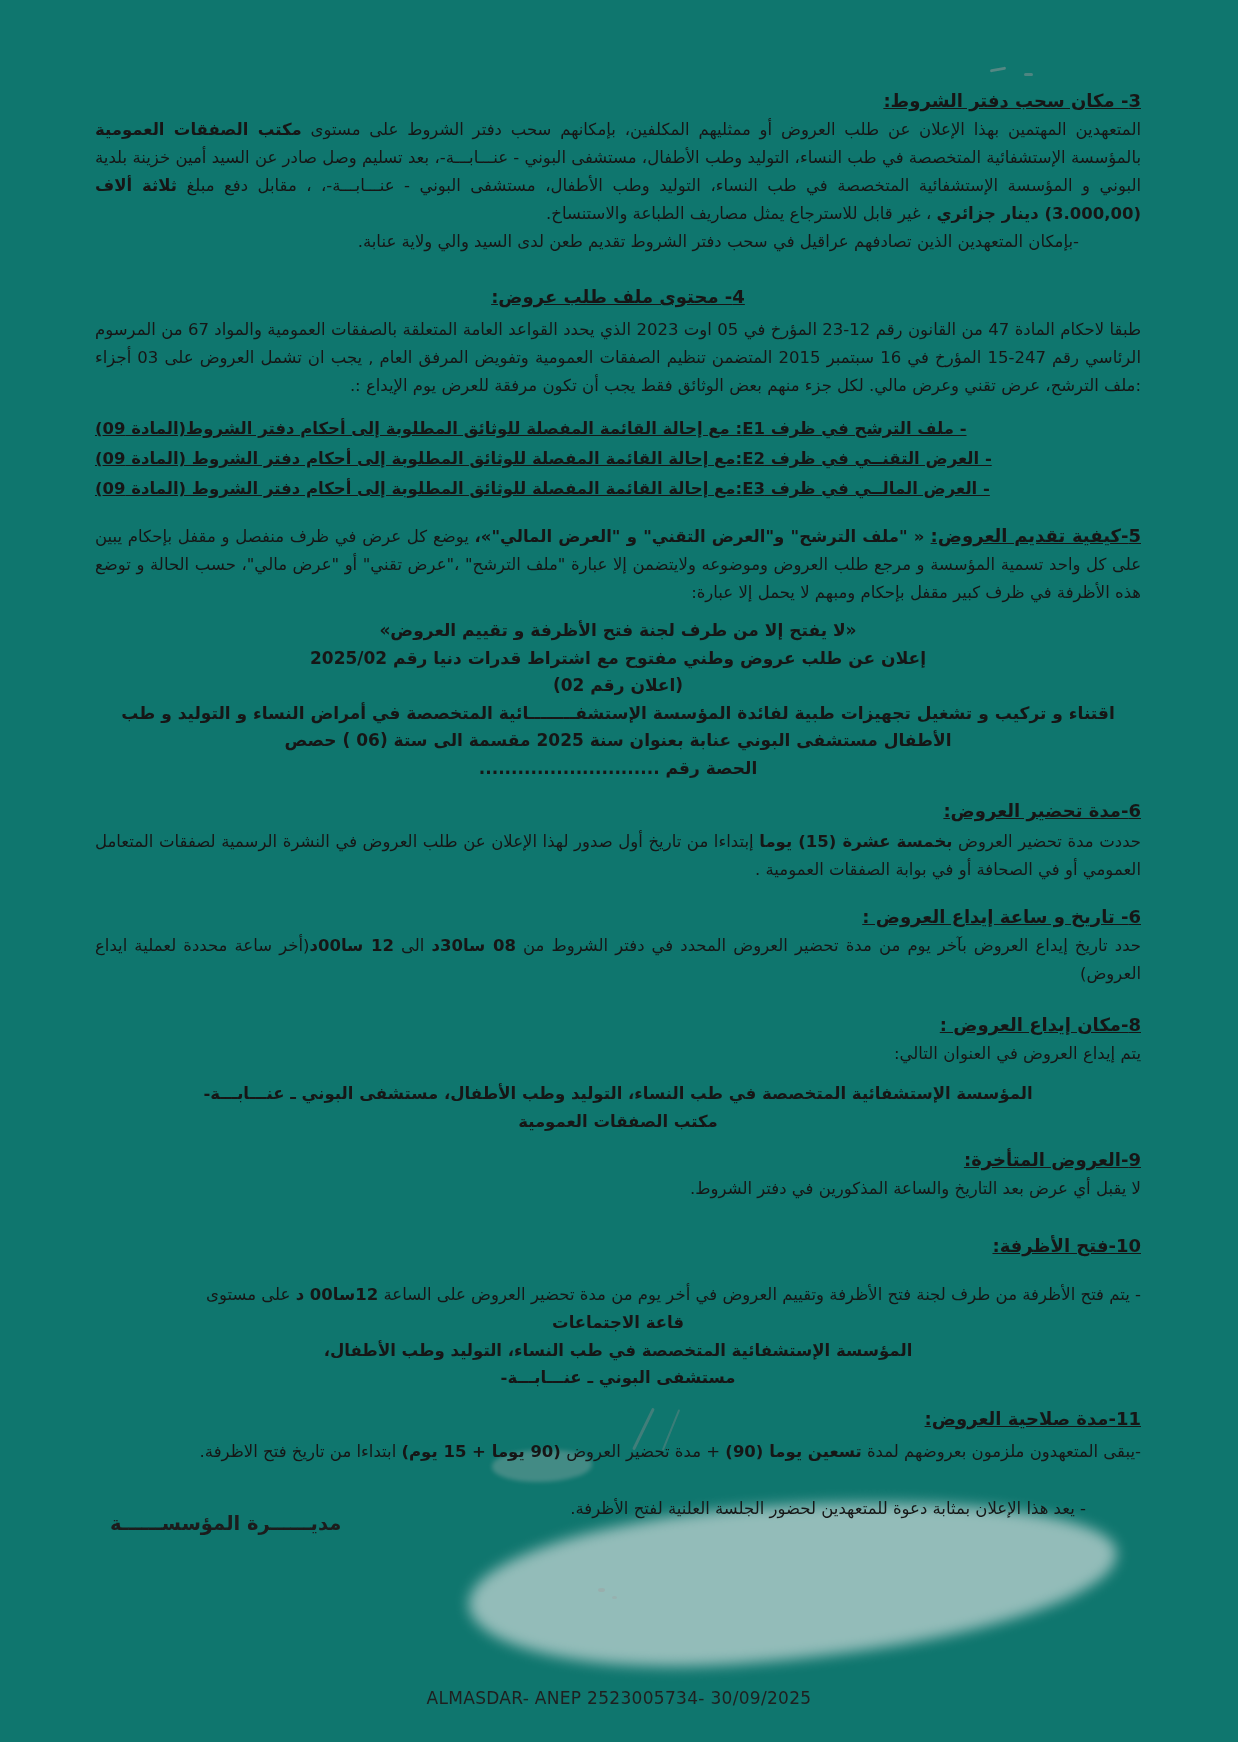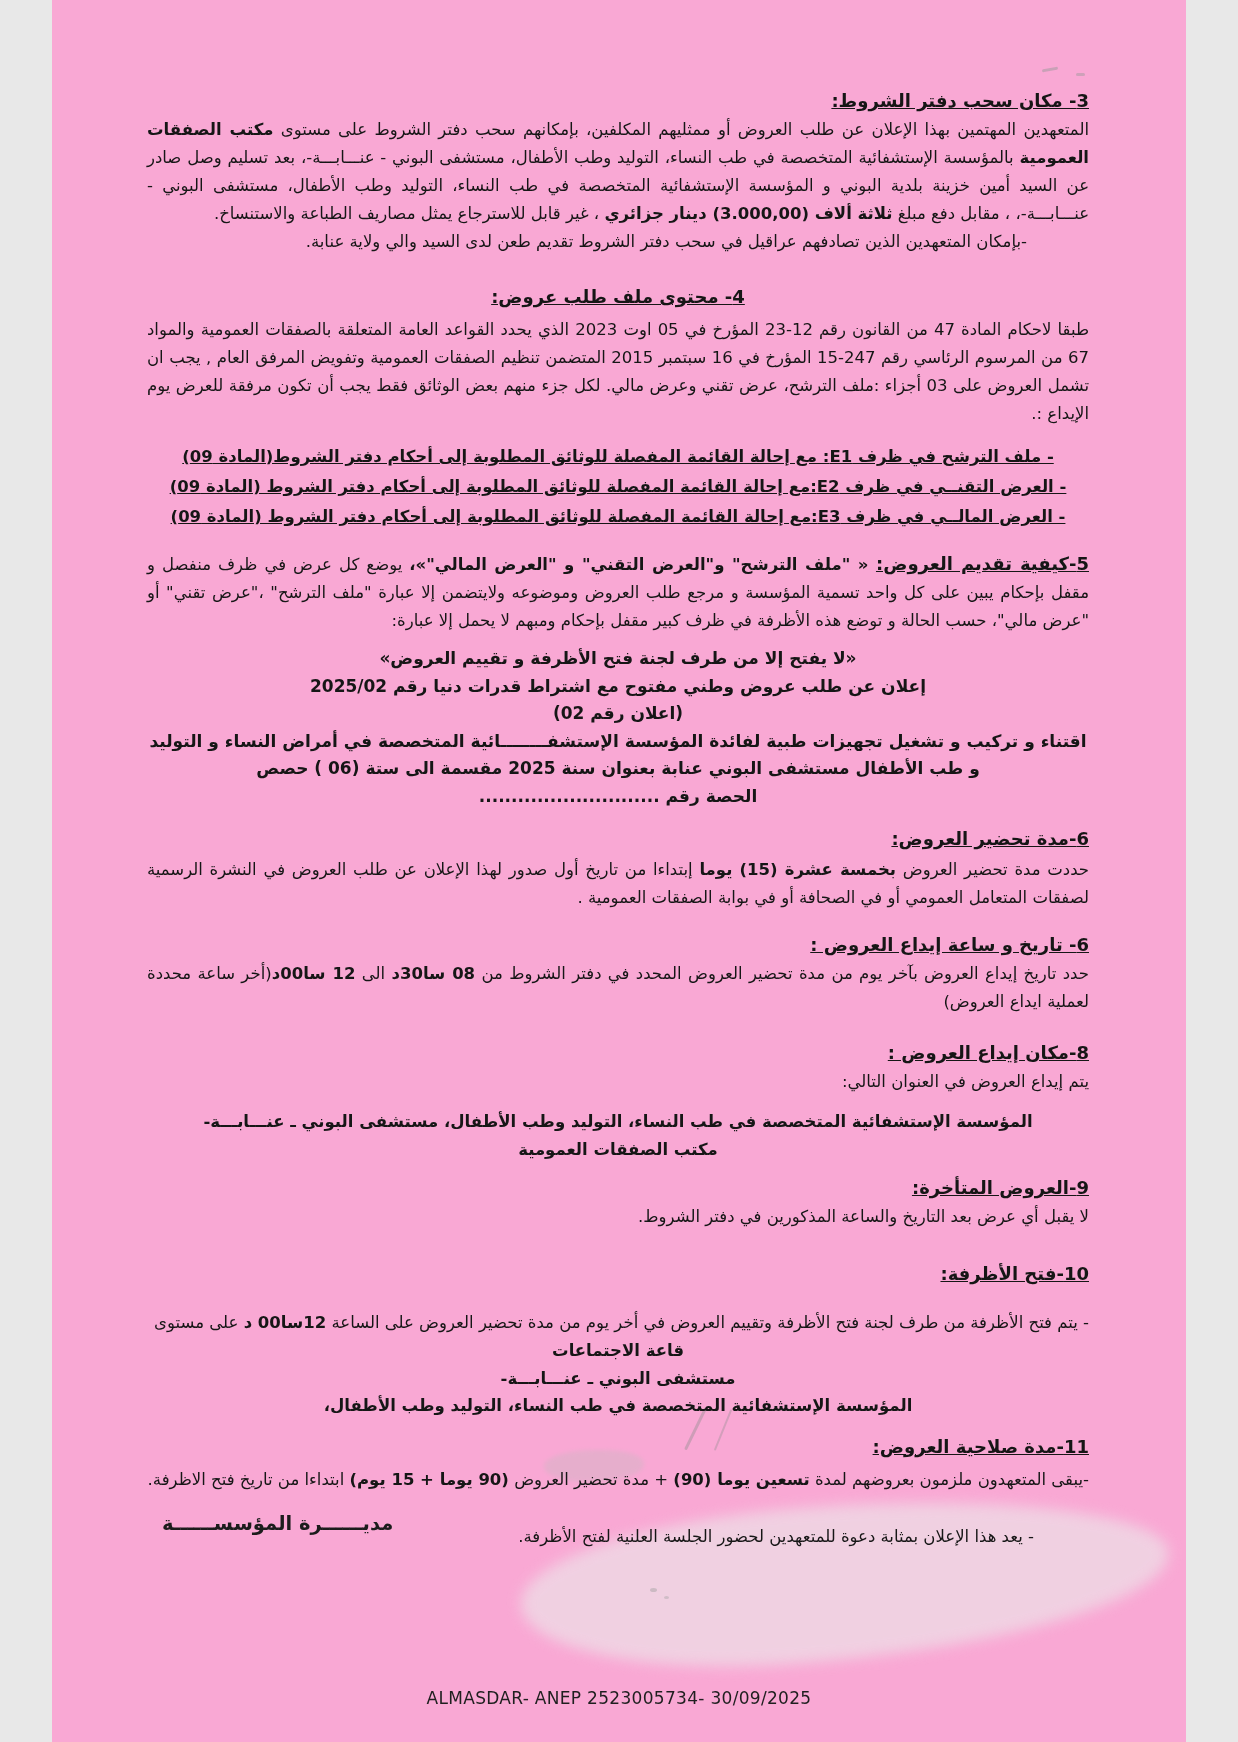--- a/index.html
+++ b/index.html
@@ -1,21 +1,21 @@
 <!DOCTYPE html>
 <html lang="ar"><head>
 <meta charset="utf-8">
 <style>
   html,body{margin:0;padding:0;}
   body{background:#e8e8e8;}
   .page{
     position:relative;
-    width:1134px;height:1742px;
+    width:1238px;height:1742px;
     margin:0 auto;
-    background:#f9a8d4;
+    background:#0f766e;
     font-family:"DejaVu Sans",sans-serif;
     color:#161616;
     overflow:hidden;
   }
   .content{
     position:absolute;
     top:86px;right:97px;left:95px;
     direction:rtl;
     font-size:16.5px;
     line-height:28px;
@@ -30,21 +30,21 @@
   p{margin:0;text-align:justify;}
   .b{font-weight:bold;}
   .indent-r{padding-right:62px;}
   .mt-sm{margin-top:10px;}
   .mt-md{margin-top:18px;}
   .mt-lg{margin-top:26px;text-align:center;}
   .env-line{
     font-weight:bold;
     text-decoration:underline;
     line-height:30px;
-    text-align:center;
+    text-align:left;
   }
   .env-block{margin-top:14px;}
   .notice{
     margin-top:10px;
     text-align:center;
     font-weight:bold;
     line-height:27.5px;
     font-size:17px;
   }
   .center-bold{
@@ -133,22 +133,22 @@
       <div>مكتب الصفقات العمومية</div>
     </div>
 
     <h3 class="sec-heading mt-sm"><span>9-العروض المتأخرة:</span></h3>
     <p><span>لا يقبل أي عرض بعد التاريخ والساعة المذكورين في دفتر الشروط.</span></p>
 
     <h3 class="sec-heading" style="margin-top:28px;"><span>10-فتح الأظرفة:</span></h3>
     <p style="margin-top:20px;"><span>- يتم فتح الأظرفة من طرف لجنة فتح الأظرفة وتقييم العروض في أخر يوم من مدة تحضير العروض على الساعة </span><span class="b">12سا00 د</span><span> على مستوى</span></p>
     <div class="center-bold">
       <div>قاعة الاجتماعات</div>
+      <div>المؤسسة الإستشفائية المتخصصة في طب النساء، التوليد وطب الأطفال،</div>
       <div>مستشفى البوني ـ عنـــابـــة-</div>
-      <div>المؤسسة الإستشفائية المتخصصة في طب النساء، التوليد وطب الأطفال،</div>
     </div>
 
     <h3 class="sec-heading" style="margin-top:12px;"><span>11-مدة صلاحية العروض:</span></h3>
     <p style="margin-top:4px;"><span>-يبقى المتعهدون ملزمون بعروضهم لمدة </span><span class="b">تسعين يوما (90)</span><span> + مدة تحضير العروض </span><span class="b">(90 يوما + 15 يوم)</span><span> ابتداءا من تاريخ فتح الاظرفة.</span></p>
     <p style="margin-top:29px;padding-right:55px;"><span>- يعد هذا الإعلان بمثابة دعوة للمتعهدين  لحضور الجلسة العلنية لفتح الأظرفة.</span></p>
 
   </main>
 
   <div class="signature"><span>مديــــــرة المؤسســــــة</span></div>
 

